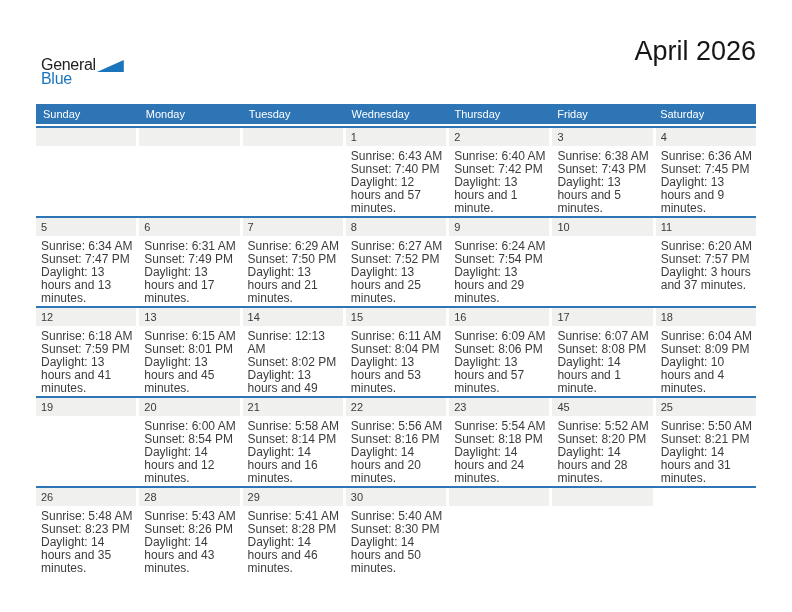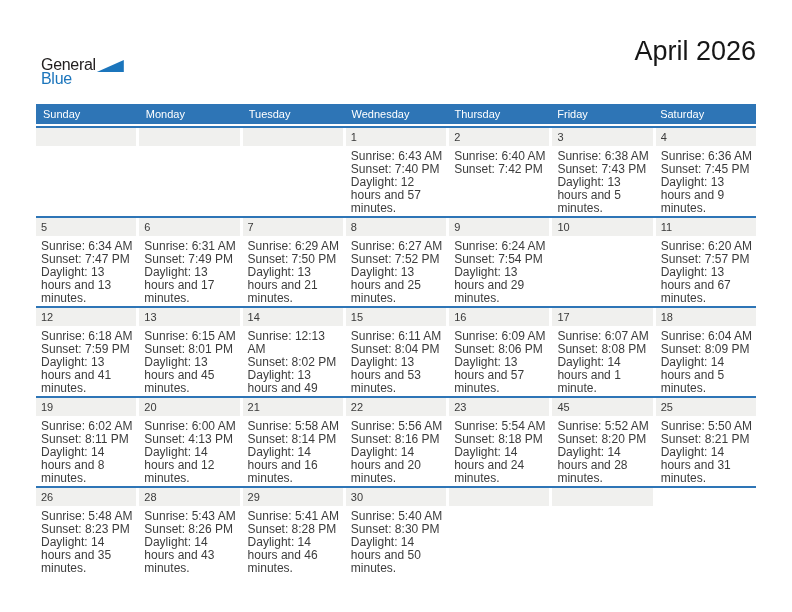--- a/index.html
+++ b/index.html
@@ -117,20 +117,21 @@
               <div class="line">Sunrise: 6:43 AM</div>
               <div class="line">Sunset: 7:40 PM</div>
               <div class="line">Daylight: 12 hours and 57 minutes.</div>
             </div>
           </div>
           <div class="cell">
             <div class="band">2</div>
             <div class="cellbody">
               <div class="line">Sunrise: 6:40 AM</div>
               <div class="line">Sunset: 7:42 PM</div>
+              <div class="line">Daylight: 13 hours and 1 minute.</div>
             </div>
           </div>
           <div class="cell">
             <div class="band">3</div>
             <div class="cellbody">
               <div class="line">Sunrise: 6:38 AM</div>
               <div class="line">Sunset: 7:43 PM</div>
               <div class="line">Daylight: 13 hours and 5 minutes.</div>
             </div>
           </div>
@@ -185,21 +186,21 @@
             </div>
           </div>
           <div class="cell">
             <div class="band">10</div>
           </div>
           <div class="cell">
             <div class="band">11</div>
             <div class="cellbody">
               <div class="line">Sunrise: 6:20 AM</div>
               <div class="line">Sunset: 7:57 PM</div>
-              <div class="line">Daylight: 13 hours and 67 minutes.</div>
+              <div class="line">Daylight: 3 hours and 37 minutes.</div>
             </div>
           </div>
         </div>
         <div class="week">
           <div class="cell">
             <div class="band">12</div>
             <div class="cellbody">
               <div class="line">Sunrise: 6:18 AM</div>
               <div class="line">Sunset: 7:59 PM</div>
               <div class="line">Daylight: 13 hours and 41 minutes.</div>
@@ -243,38 +244,33 @@
               <div class="line">Sunrise: 6:07 AM</div>
               <div class="line">Sunset: 8:08 PM</div>
               <div class="line">Daylight: 14 hours and 1 minute.</div>
             </div>
           </div>
           <div class="cell">
             <div class="band">18</div>
             <div class="cellbody">
               <div class="line">Sunrise: 6:04 AM</div>
               <div class="line">Sunset: 8:09 PM</div>
-              <div class="line">Daylight: 14 hours and 5 minutes.</div>
+              <div class="line">Daylight: 10 hours and 4 minutes.</div>
             </div>
           </div>
         </div>
         <div class="week">
           <div class="cell">
             <div class="band">19</div>
-            <div class="cellbody">
-              <div class="line">Sunrise: 6:02 AM</div>
-              <div class="line">Sunset: 8:11 PM</div>
-              <div class="line">Daylight: 14 hours and 8 minutes.</div>
-            </div>
           </div>
           <div class="cell">
             <div class="band">20</div>
             <div class="cellbody">
               <div class="line">Sunrise: 6:00 AM</div>
-              <div class="line">Sunset: 4:13 PM</div>
+              <div class="line">Sunset: 8:54 PM</div>
               <div class="line">Daylight: 14 hours and 12 minutes.</div>
             </div>
           </div>
           <div class="cell">
             <div class="band">21</div>
             <div class="cellbody">
               <div class="line">Sunrise: 5:58 AM</div>
               <div class="line">Sunset: 8:14 PM</div>
               <div class="line">Daylight: 14 hours and 16 minutes.</div>
             </div>

